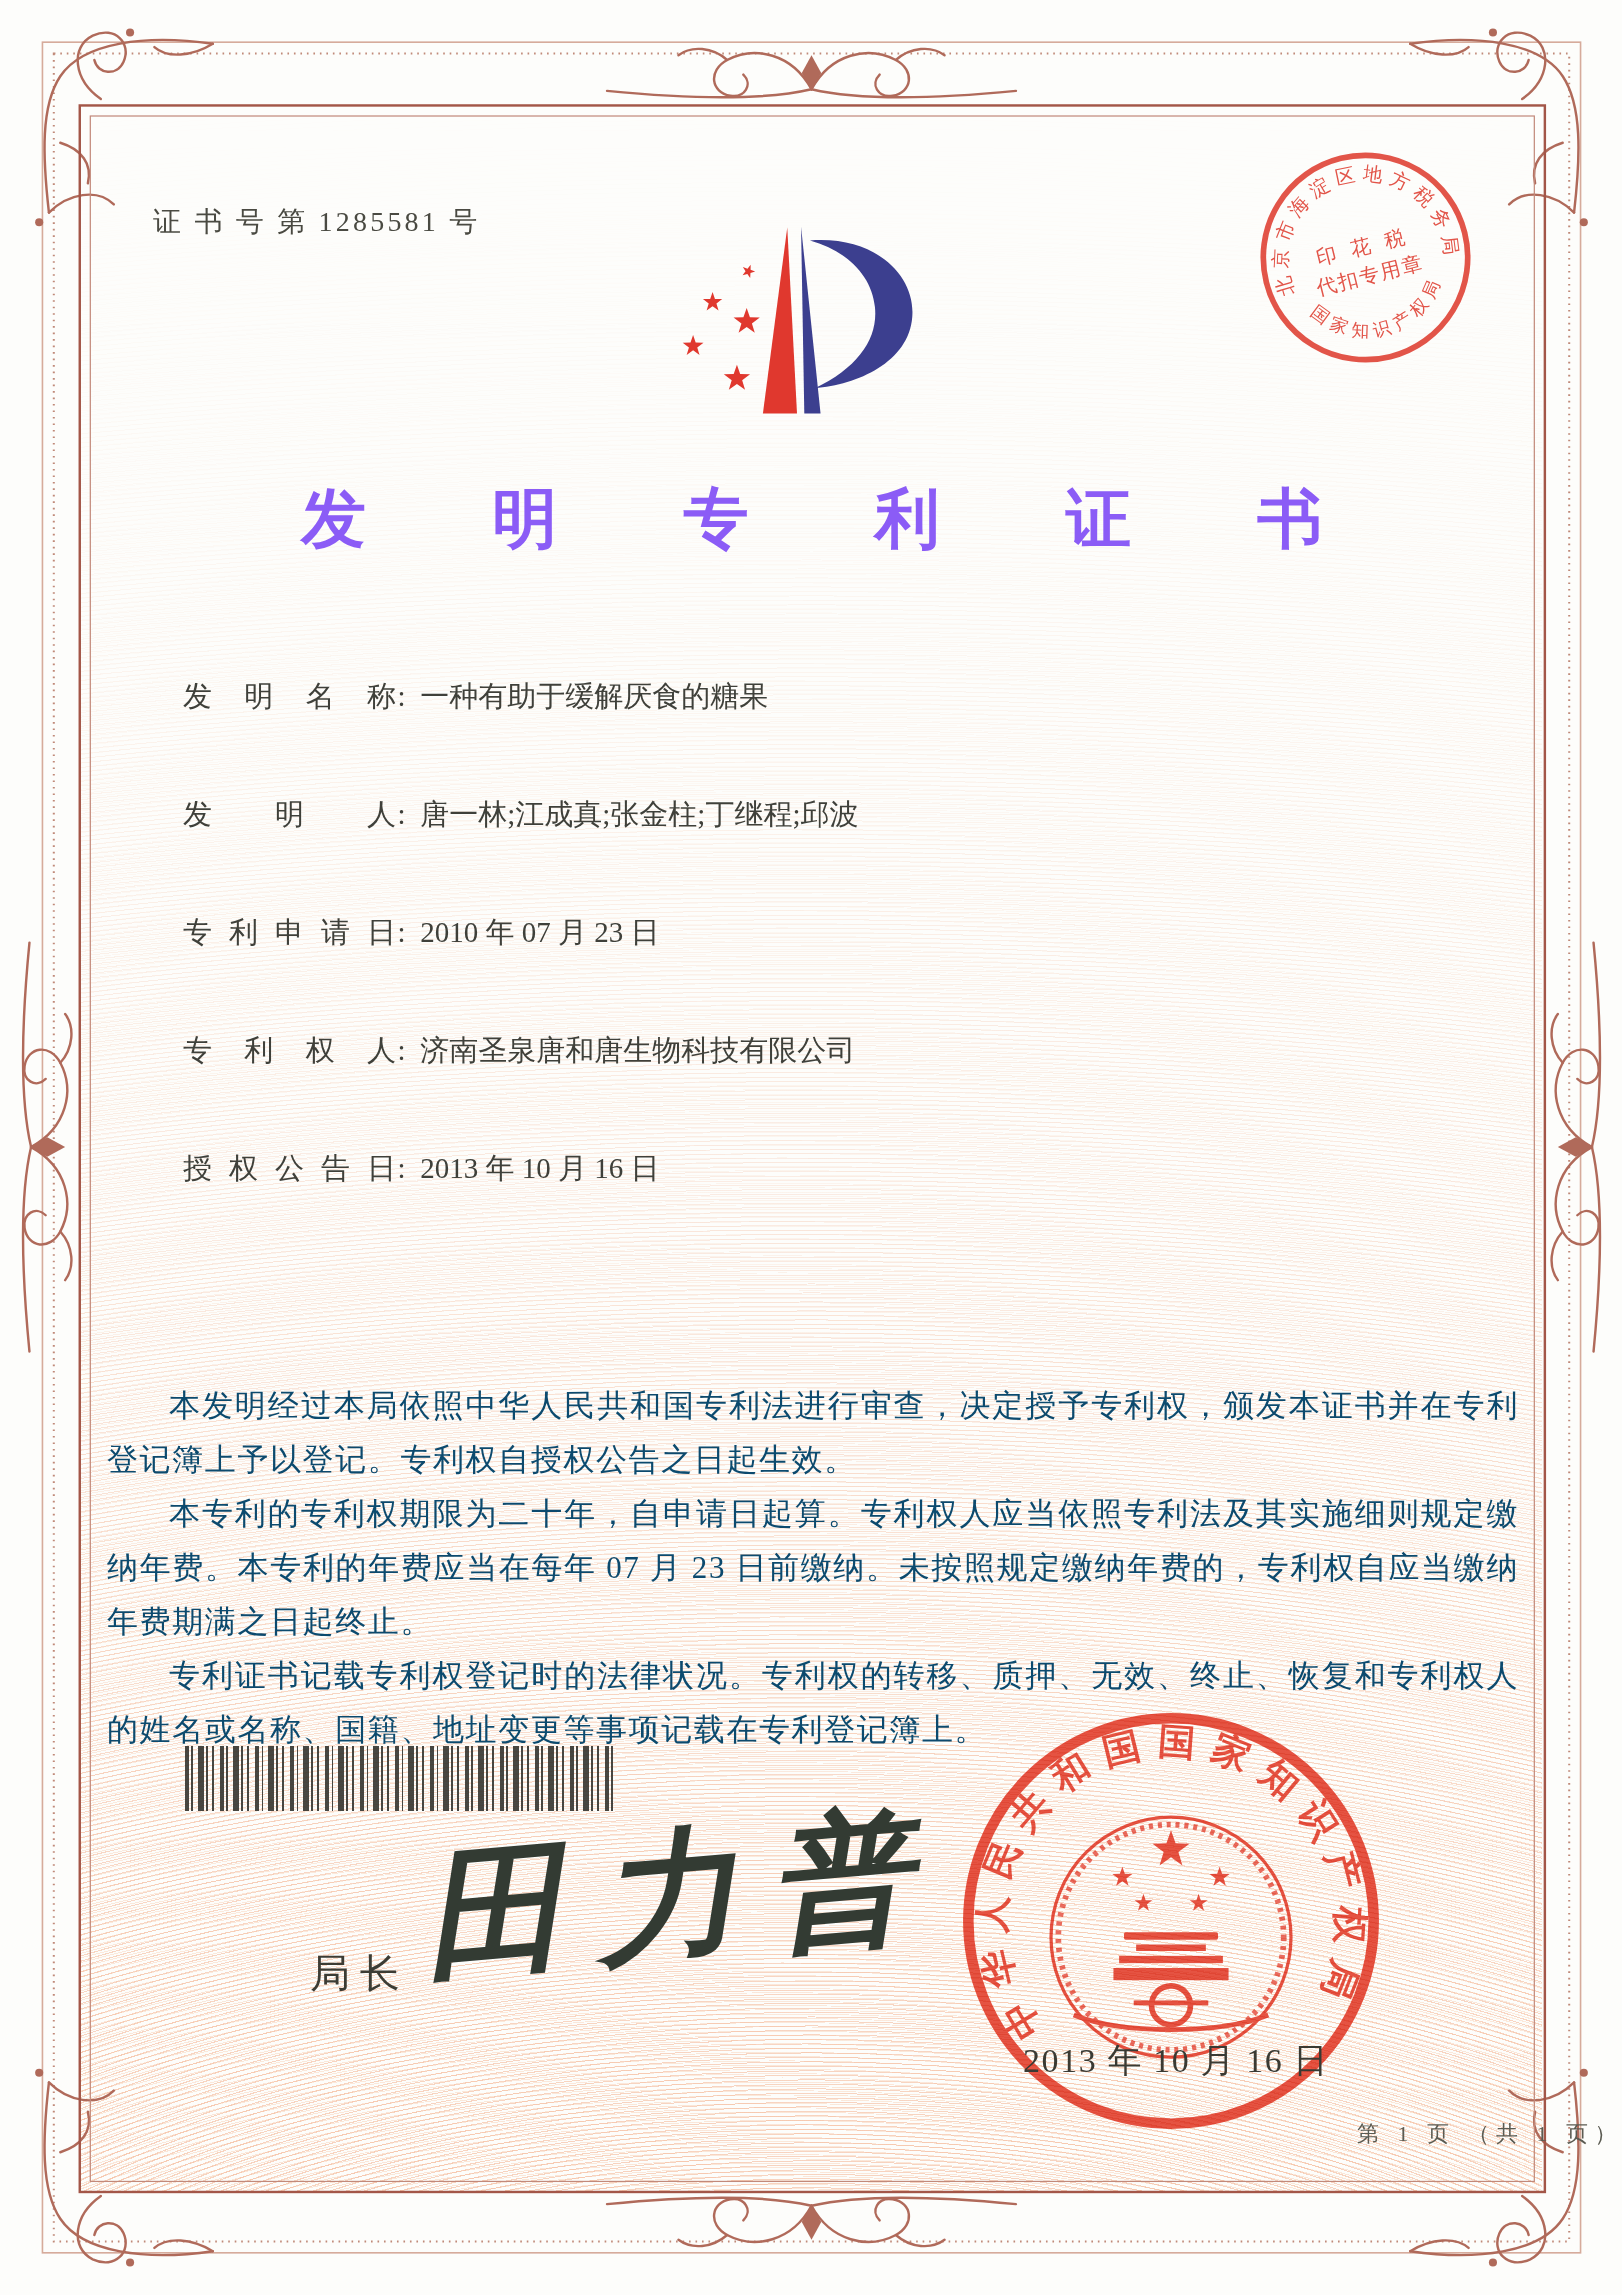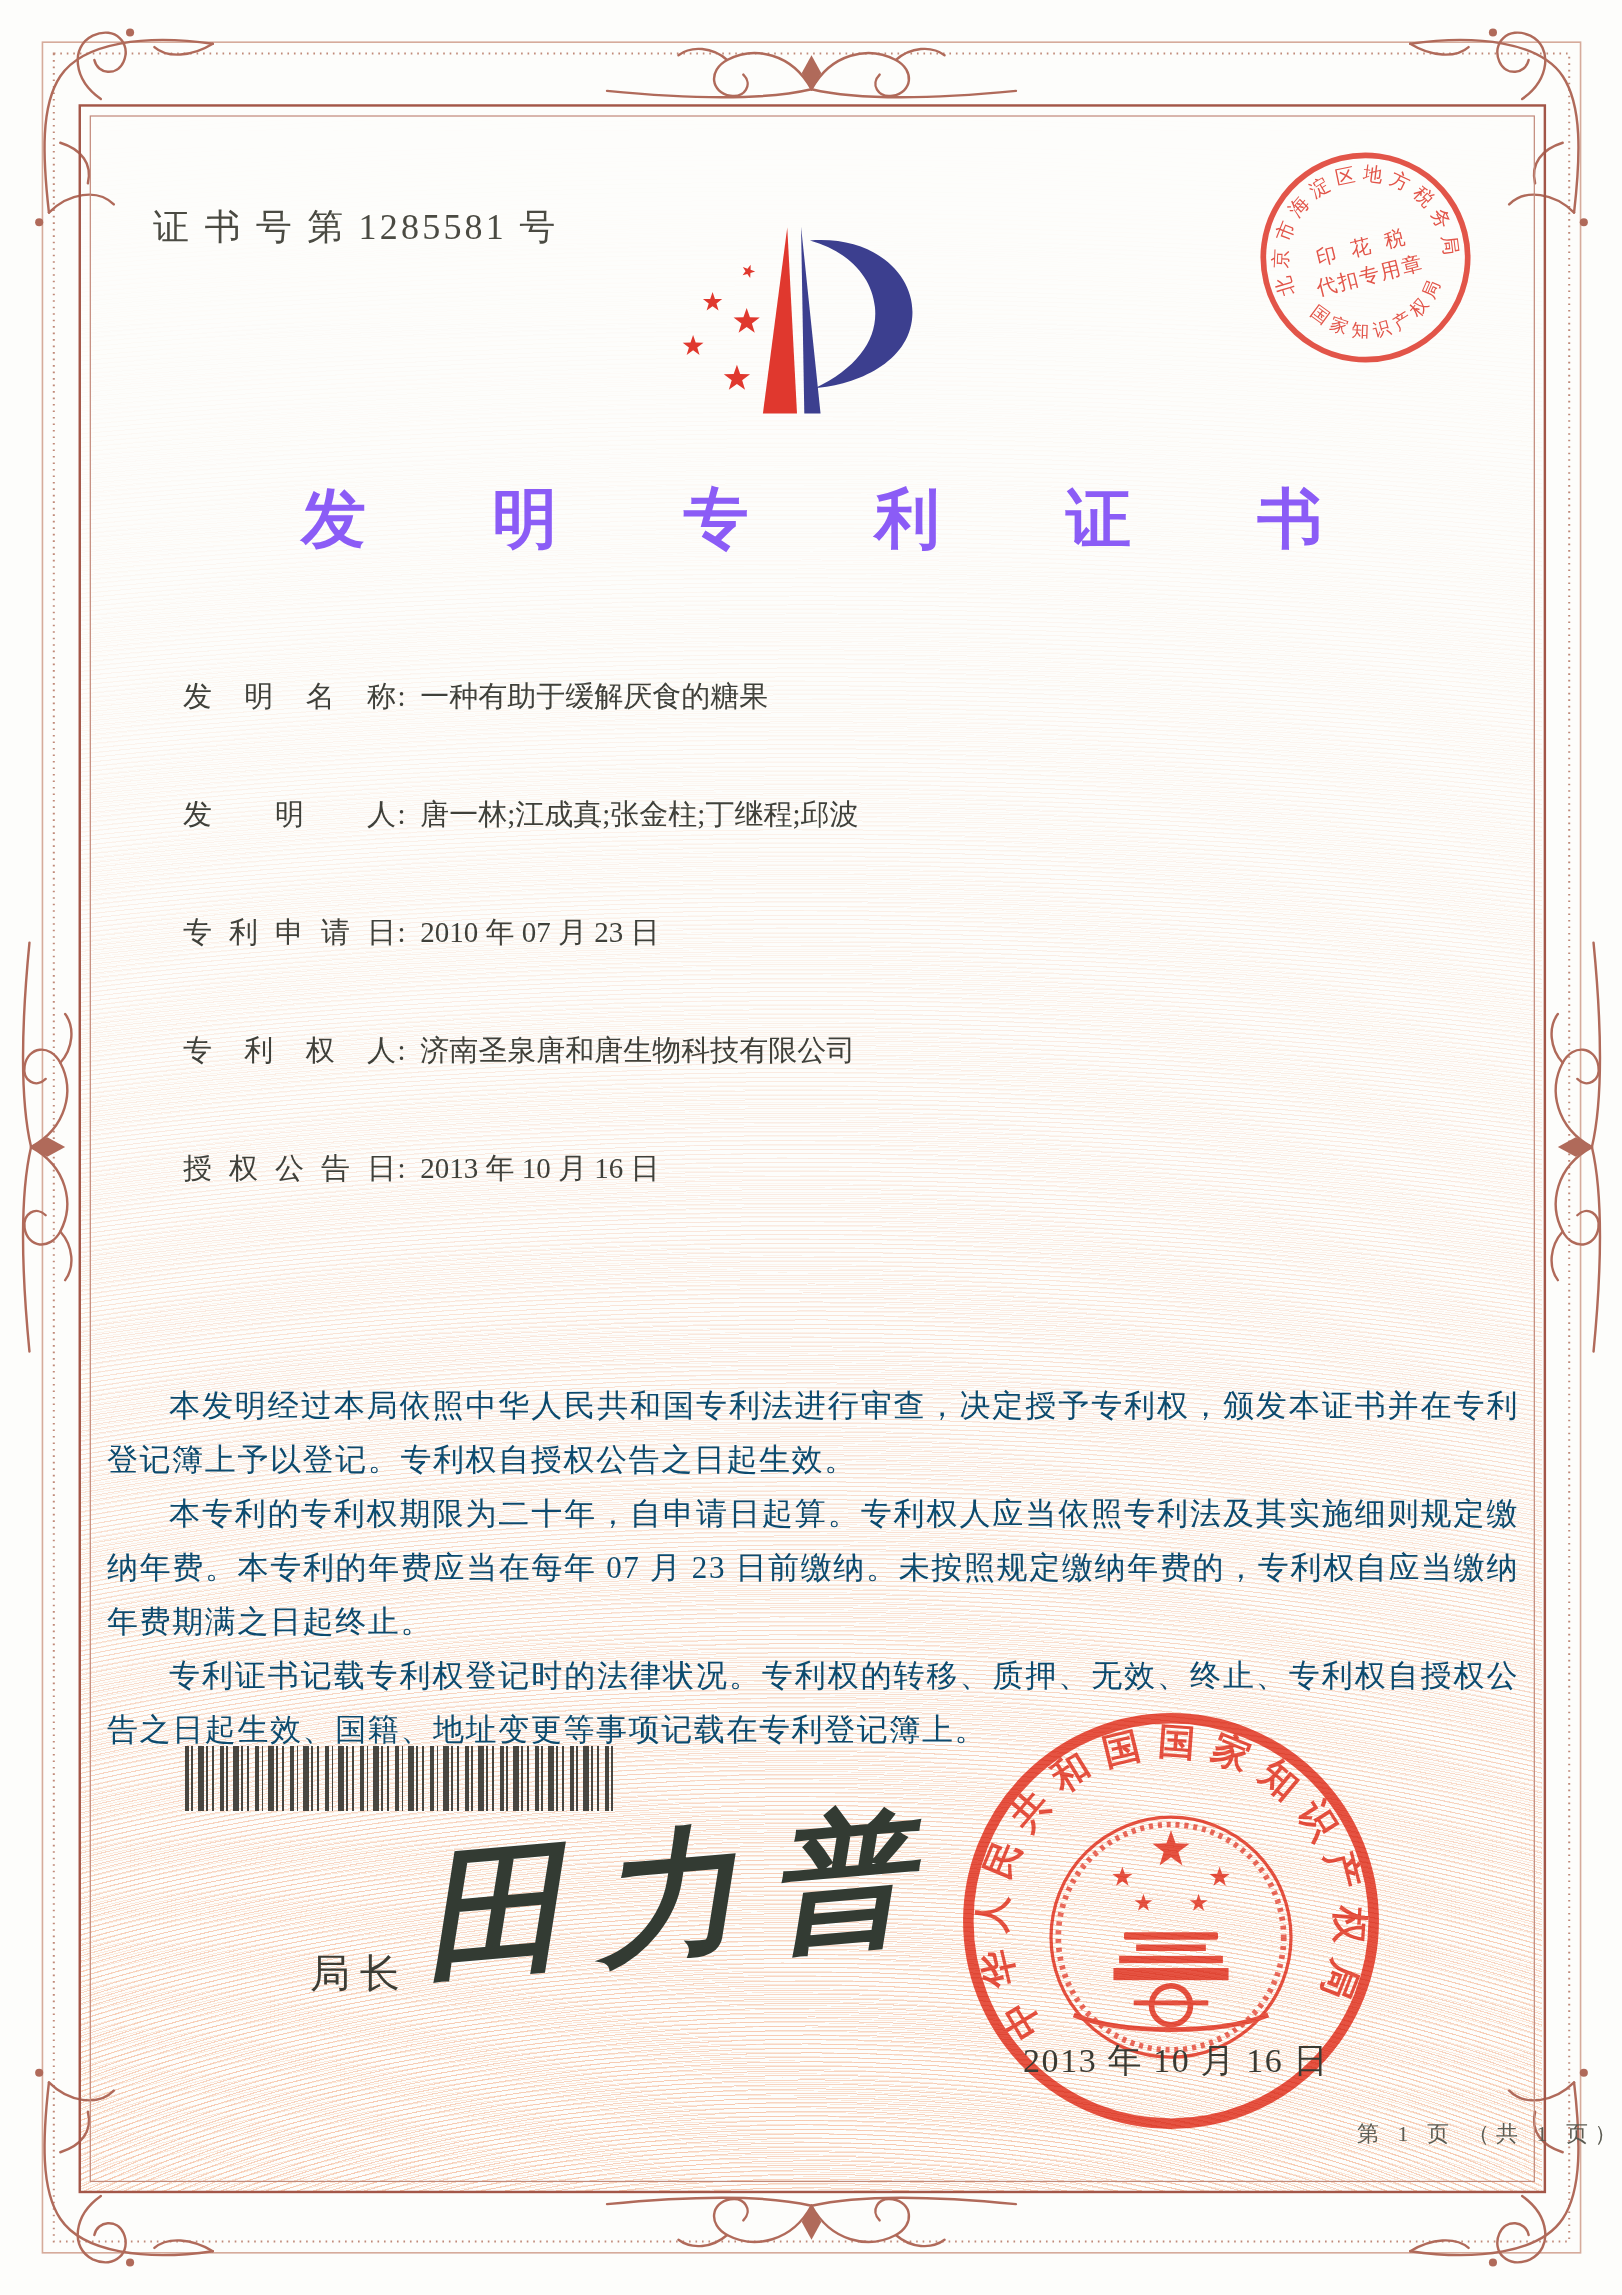--- a/index.html
+++ b/index.html
@@ -12,21 +12,21 @@
   .guilloche{
     position:absolute;left:81px;top:107px;width:1461px;height:2084px;z-index:1;
     background:
       repeating-radial-gradient(1461px 730px ellipse at 50% 118%, rgba(243,176,141,.55) 0 2px, rgba(255,255,255,0) 2px 9px),
       repeating-radial-gradient(1947px 1136px ellipse at 48% 132%, rgba(246,197,166,.40) 0 1.6px, rgba(255,255,255,0) 1.6px 7.3px);
     -webkit-mask-image:linear-gradient(to bottom, transparent 0%, rgba(0,0,0,.10) 20%, rgba(0,0,0,.40) 52%, rgba(0,0,0,.90) 85%, #000 100%);
     mask-image:linear-gradient(to bottom, transparent 0%, rgba(0,0,0,.10) 20%, rgba(0,0,0,.40) 52%, rgba(0,0,0,.90) 85%, #000 100%);
   }
   .border-svg{position:absolute;left:0;top:0;z-index:2;}
   
-  .cert-number{position:absolute;left:153px;top:203px;font-size:36px;letter-spacing:3.2px;color:#4a4a42;z-index:3;}
+  .cert-number{position:absolute;left:153px;top:203px;font-size:28px;letter-spacing:3.2px;color:#4a4a42;z-index:3;}
   .title{
     position:absolute;left:0;top:475px;width:100%;text-align:center;z-index:3;
     font-size:65px;font-weight:600;color:#8b5cf6;letter-spacing:55px;padding-left:55px;box-sizing:border-box;
   }
   .fields{position:absolute;left:183px;top:680px;z-index:3;color:#3f403a;font-size:29px;}
   .frow{margin-bottom:86px;line-height:32px;white-space:nowrap;}
   .flabel{display:inline-block;width:213px;text-align:justify;text-align-last:justify;vertical-align:top;}
   .fcolon{display:inline-block;margin:0 14.6px 0 1.6px;}
   .paras{position:absolute;left:107px;top:1379px;width:1412px;z-index:3;
     font-size:31px;line-height:54px;letter-spacing:1.6px;color:#0c4a6e;text-align:justify;}
@@ -146,21 +146,21 @@
       <span class="flabel">专利权人</span><span class="fcolon">:</span><span>济南圣泉唐和唐生物科技有限公司</span>
     </div>
     <div class="frow">
       <span class="flabel">授权公告日</span><span class="fcolon">:</span><span>2013 年 10 月 16 日</span>
     </div>
   </div>
 
   <div class="paras">
     <p>本发明经过本局依照中华人民共和国专利法进行审查，决定授予专利权，颁发本证书并在专利登记簿上予以登记。专利权自授权公告之日起生效。</p>
     <p>本专利的专利权期限为二十年，自申请日起算。专利权人应当依照专利法及其实施细则规定缴纳年费。本专利的年费应当在每年 07 月 23 日前缴纳。未按照规定缴纳年费的，专利权自应当缴纳年费期满之日起终止。</p>
-    <p>专利证书记载专利权登记时的法律状况。专利权的转移、质押、无效、终止、专利权自授权公告之日起生效、国籍、地址变更等事项记载在专利登记簿上。</p>
+    <p>专利证书记载专利权登记时的法律状况。专利权的转移、质押、无效、终止、恢复和专利权人的姓名或名称、国籍、地址变更等事项记载在专利登记簿上。</p>
   </div>
 
   <div class="barcode"></div>
 
   <div class="sig-role">局长</div>
   <div class="sig-name">田力普</div>
 
   <svg class="grant-seal" width="454" height="454" viewBox="0 0 560 560">
     <defs>
       <path id="st" d="M0,-10 L2.35,-3.24 L9.51,-3.09 L3.8,1.24 L5.88,8.09 L0,3.9 L-5.88,8.09 L-3.8,1.24 L-9.51,-3.09 L-2.35,-3.24 Z"></path>

